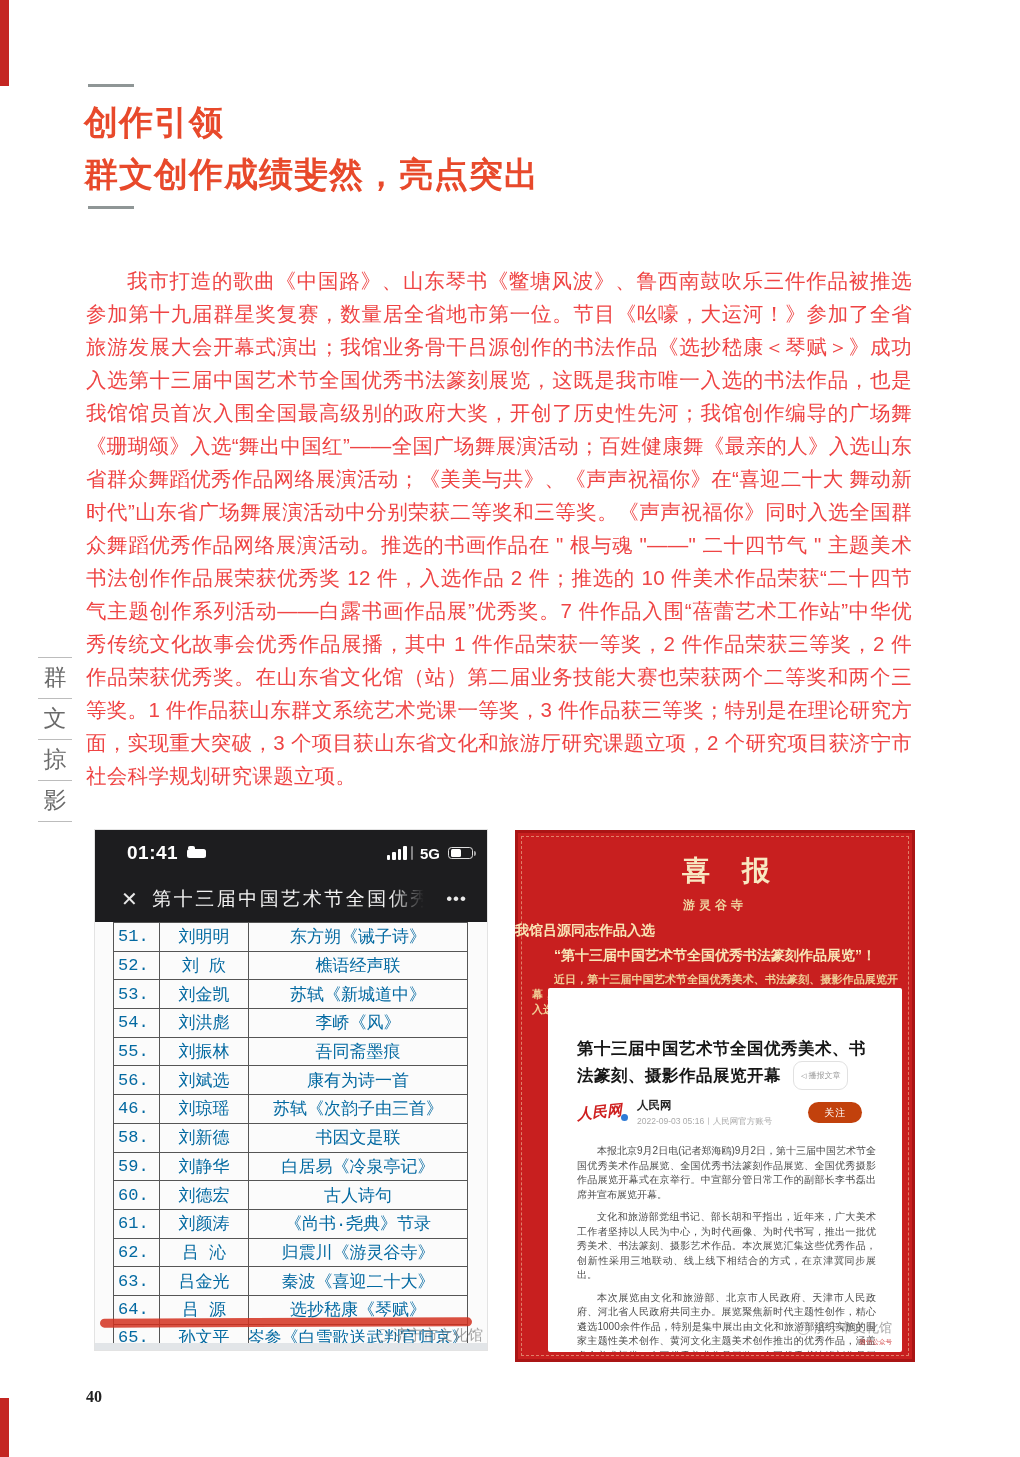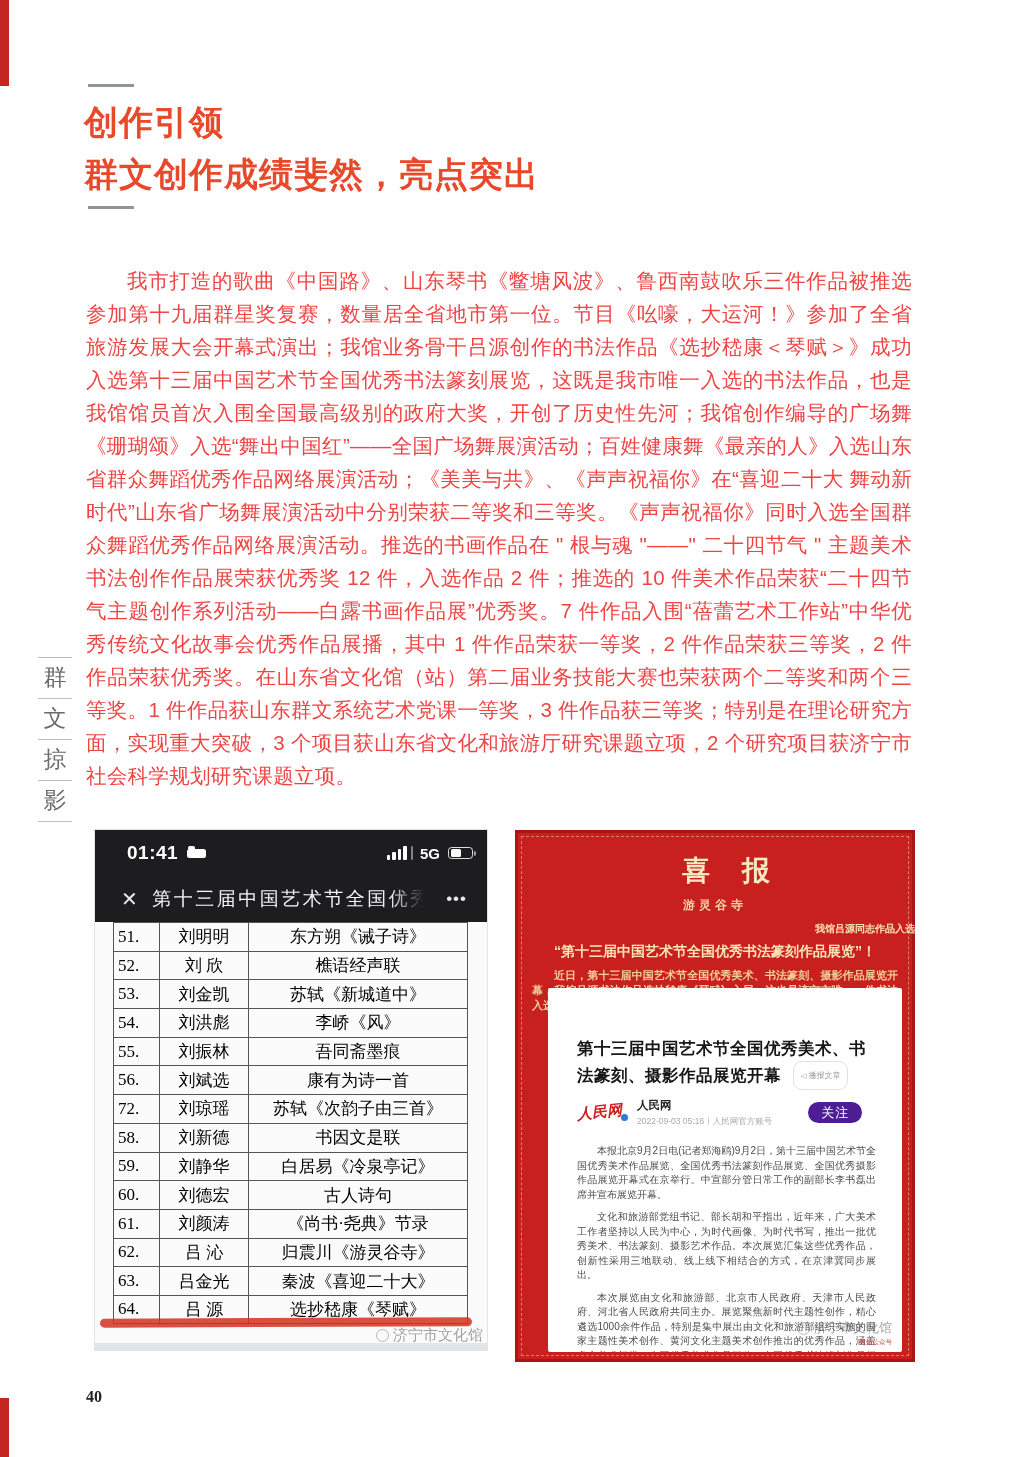--- a/index.html
+++ b/index.html
@@ -52,21 +52,21 @@
   .batt:after{content:"";position:absolute;right:-4px;top:3px;width:2px;height:5px;
         background:rgba(255,255,255,.6);border-radius:0 2px 2px 0;}
   .pclose{font-size:20px;color:#e9e9e9;margin-left:12px;}
   .ntitle{flex:1;text-align:center;font-size:19px;color:#f3f3f3;letter-spacing:2.5px;
         white-space:nowrap;overflow:hidden;}
   .tfade{position:absolute;top:0;right:55px;width:42px;height:46px;
         background:linear-gradient(90deg,rgba(29,29,31,0),#1d1d1f 80%);}
   .pmore{font-size:17px;color:#e9e9e9;letter-spacing:1px;margin-right:6px;}
 
   .ttable{position:absolute;top:92px;left:0;right:0;bottom:7px;padding:0 19px 0 18px;
-        font-family:Liberation Serif, serif;color:#000000;overflow:hidden;}
+        font-family:Liberation Mono, monospace;color:#0369a1;overflow:hidden;}
   .trow{display:grid;grid-template-columns:46px 89px 1fr;height:28.7px;
         border-top:1px solid #555;}
   .trow:last-child{border-bottom:1px solid #555;}
   .tcell{border-left:1px solid #555;display:flex;align-items:center;
         justify-content:center;font-size:17px;overflow:hidden;white-space:nowrap;}
   .tcell.no{justify-content:flex-start;padding-left:4px;}
   .trow .tcell:last-child{border-right:1px solid #555;}
   .marker{position:absolute;left:5px;top:488px;width:372px;height:9px;background:#d2301f;
         border-radius:5px;opacity:.85;transform:rotate(-.2deg);}
   .ph-wm{position:absolute;right:4px;top:496px;display:flex;align-items:center;gap:4px;
@@ -75,42 +75,42 @@
         display:inline-block;}
   .pfoot{position:absolute;left:0;right:0;bottom:0;height:7px;background:#e2e5e8;}
 
   
   .poster{position:absolute;left:515px;top:830px;width:400px;height:532px;background:#c81f1f;
         box-shadow:inset 0 0 0 3px #aa1515;}
   .pframe{position:absolute;inset:6px;border:1px dashed rgba(247,222,176,.5);pointer-events:none;}
   .ptitle{padding-top:22px;text-align:center;font-size:28px;font-weight:bold;color:#f8e8c2;
         letter-spacing:12px;text-indent:12px;padding-left:22px;}
   .psub{margin-top:7px;text-align:center;font-size:12px;font-weight:bold;color:#efd4a0;letter-spacing:4px;}
-  .pline1{margin-top:8px;text-align:right;font-size:10px;font-weight:bold;color:#f8e4b5;}
+  .pline1{margin-top:8px;text-align:left;font-size:14px;font-weight:bold;color:#f8e4b5;}
   .pline2{margin-top:7px;text-align:center;font-size:14px;font-weight:bold;color:#f8e4b5;}
   .pintro{margin:7px 17px 0;font-size:11px;line-height:15px;color:#f0cf97;font-weight:bold;
         text-align:justify;text-indent:2em;}
 
   .card{position:absolute;left:33px;top:158px;width:354px;height:364px;background:#ffffff;
         border-radius:2px;padding:48px 26px 0 29px;overflow:hidden;}
   .chead{font-size:16.5px;font-weight:bold;color:#161616;line-height:25px;letter-spacing:.5px;}
   .cbadge{display:inline-block;vertical-align:3px;margin-left:7px;padding:1px 7px;
         border:1px solid #e1e1e1;border-radius:9px;font-size:8px;color:#9a9a9a;
         font-weight:normal;letter-spacing:0;white-space:nowrap;}
   .cbadge .spk{font-size:7px;margin-right:2px;color:#8a8a8a;}
   .csrc{display:flex;align-items:center;margin-top:9px;height:27px;}
   .pm-logo{font-family:"Liberation Serif",serif;font-style:italic;font-weight:bold;
         color:#cf2020;font-size:15px;transform:rotate(-6deg);display:inline-block;}
   .globe{width:7px;height:7px;border-radius:50%;background:#2e7bd6;display:inline-block;
         margin-left:-1px;margin-top:10px;}
   .meta{margin-left:9px;}
   .mname{font-size:11.5px;font-weight:bold;color:#222;}
   .mline{font-size:8.5px;color:#aaa;margin-top:3px;}
-  .follow{margin-left:36px;width:54px;height:21px;border-radius:11px;background:#4c1d95;
-        color:#fff;font-size:13px;display:flex;align-items:center;justify-content:center;
+  .follow{margin-left:36px;width:54px;height:21px;border-radius:11px;background:#c2410c;
+        color:#fff;font-size:10px;display:flex;align-items:center;justify-content:center;
         letter-spacing:1px;}
   .cbody{margin-top:18px;}
   .cbody p{font-size:10px;line-height:14.5px;color:#4c4c4c;text-align:justify;
         text-indent:2em;margin:0 0 8px;}
   .cwm{position:absolute;right:10px;bottom:5px;text-align:right;}
   .cwm-row{display:flex;align-items:center;gap:4px;color:rgba(90,90,90,.55);font-size:13px;
         font-family:"Liberation Serif",serif;justify-content:flex-end;}
   .cwm-sub{font-size:6.5px;color:#d04040;margin-top:1px;}
 
   .pagenum{position:absolute;left:86px;top:1388px;font-family:"Liberation Serif",serif;
@@ -191,21 +191,21 @@
         <div class="tcell no">55.</div>
         <div class="tcell name">刘振林</div>
         <div class="tcell work">吾同斋墨痕</div>
       </div>
       <div class="trow">
         <div class="tcell no">56.</div>
         <div class="tcell name">刘斌选</div>
         <div class="tcell work">康有为诗一首</div>
       </div>
       <div class="trow">
-        <div class="tcell no">72.</div>
+        <div class="tcell no">46.</div>
         <div class="tcell name">刘琼瑶</div>
         <div class="tcell work">苏轼《次韵子由三首》</div>
       </div>
       <div class="trow">
         <div class="tcell no">58.</div>
         <div class="tcell name">刘新德</div>
         <div class="tcell work">书因文是联</div>
       </div>
       <div class="trow">
         <div class="tcell no">59.</div>
@@ -229,20 +229,25 @@
       </div>
       <div class="trow">
         <div class="tcell no">63.</div>
         <div class="tcell name">吕金光</div>
         <div class="tcell work">秦波《喜迎二十大》</div>
       </div>
       <div class="trow">
         <div class="tcell no">64.</div>
         <div class="tcell name">吕 源</div>
         <div class="tcell work">选抄嵇康《琴赋》</div>
+      </div>
+      <div class="trow">
+        <div class="tcell no">65.</div>
+        <div class="tcell name">孙文平</div>
+        <div class="tcell work">岑参《白雪歌送武判官归京》</div>
       </div>
     </div>
   <div class="marker"></div>
   <div class="ph-wm">
     <span class="wm-circ"></span>
     <span>济宁市文化馆</span>
   </div>
   <div class="pfoot"></div>
 </div>
 

